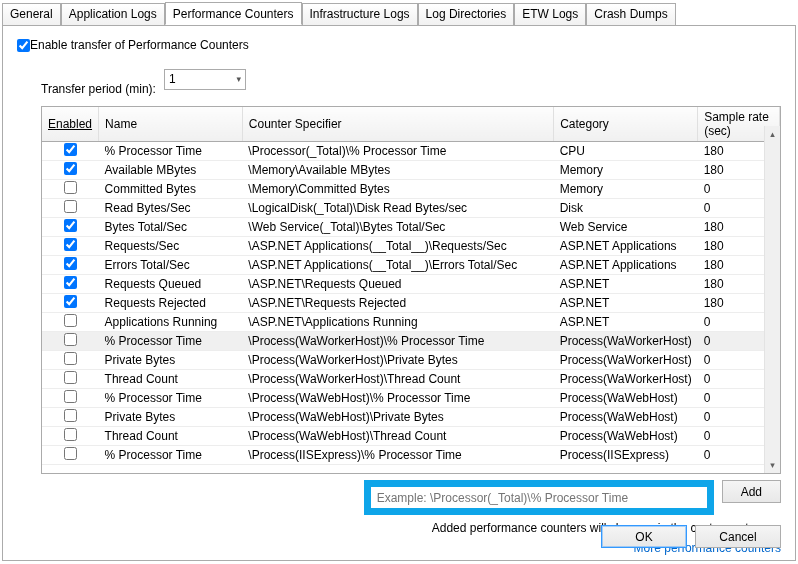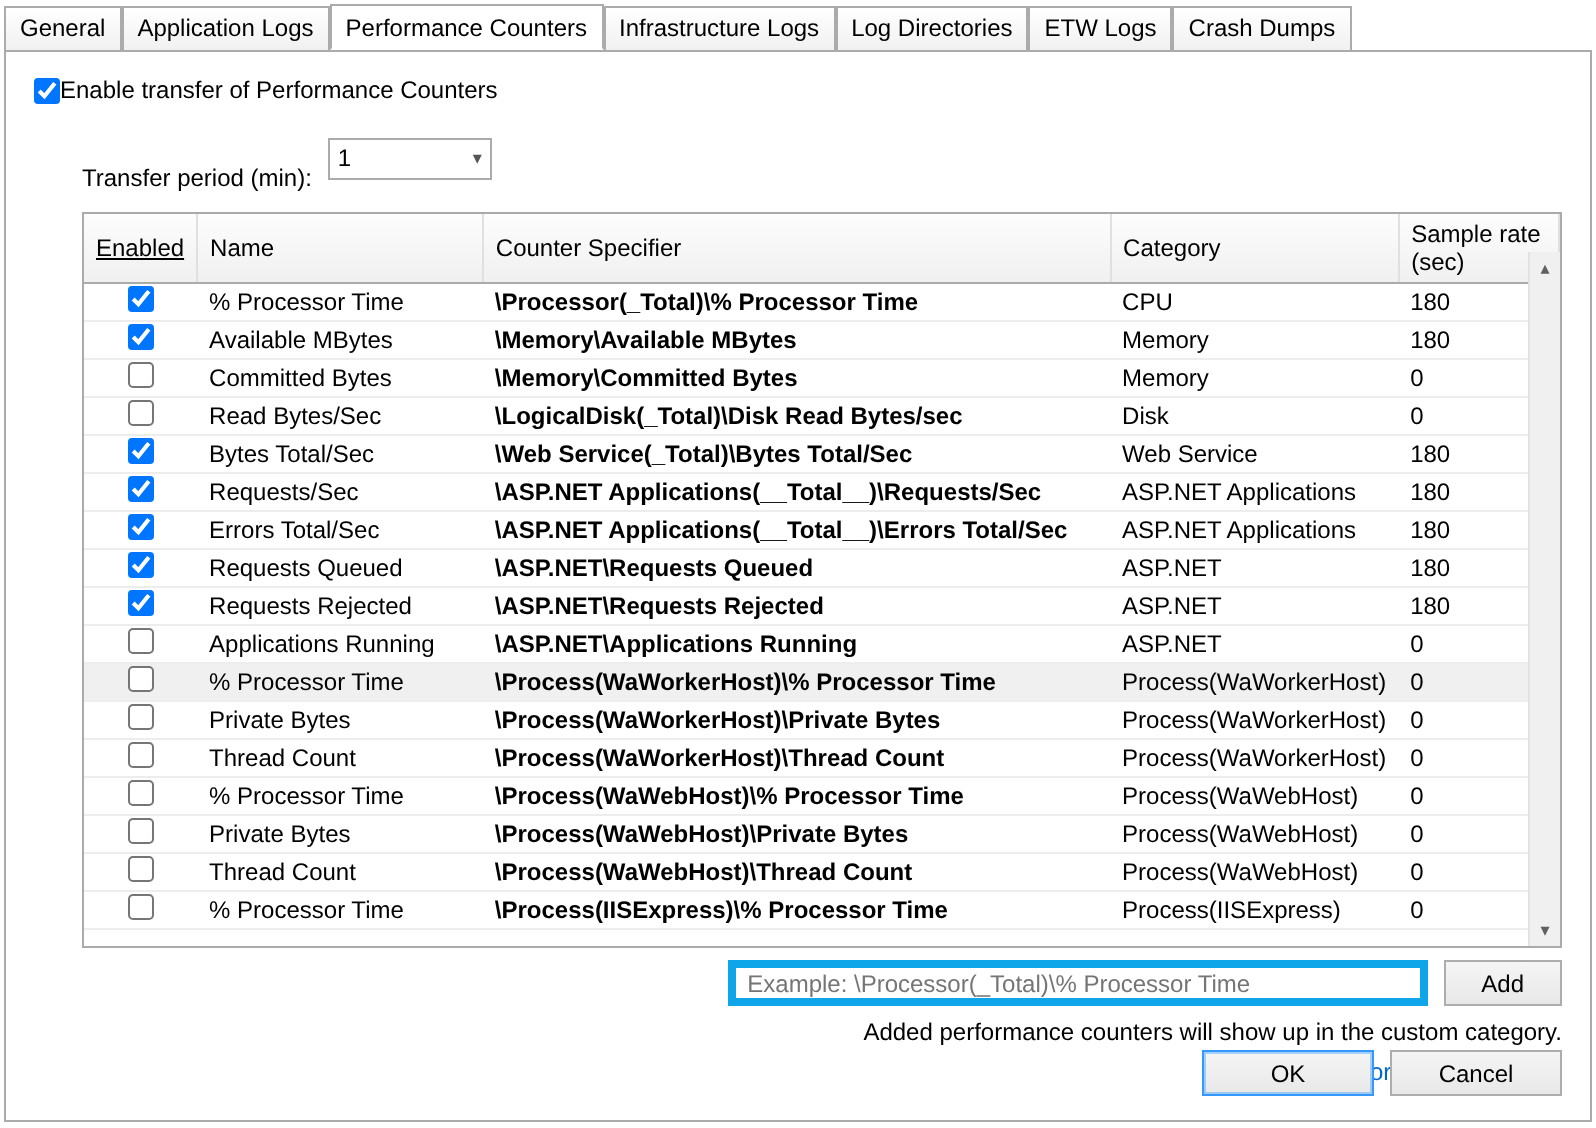--- a/index.html
+++ b/index.html
@@ -14,30 +14,30 @@
 .transfer-row .lbl { margin-right: 8px; margin-top: 20px; }
 .combo { display: inline-flex; align-items: center; justify-content: space-between; width: 82px; height: 21px; border: 1px solid #ababab; padding: 0 4px; background: #fff; cursor: pointer; }
 .combo .arrow { font-size: 9px; color: #555; }
 .grid-wrap { border: 1px solid #ababab; height: 368px; margin-left: 24px; position: relative; }
 .grid { width: 100%; border-collapse: collapse; }
 .grid th { text-align: left; font-weight: normal; background: linear-gradient(#fdfdfd,#f0f0f0); border-right: 1px solid #e0e0e0; border-bottom: 1px solid #ababab; padding: 3px 6px; }
 .grid td { border-bottom: 1px solid #ededed; padding: 0 6px; height: 19px; overflow: hidden; white-space: nowrap; text-overflow: ellipsis; }
 .grid tbody tr.sel td { background: #f0f0f0; }
 .c-en { width: 50px; text-align: center; text-decoration: underline; }
 .c-name { width: 148px; margin-left: 17px; }
-.c-spec { width: 318px; font-weight: bold; }
+.c-spec { width: 318px; }
 .c-cat { width: 128px; }
 .c-rate { width: 88px; }
 .scroll-stub { position: absolute; top: 19px; right: 0; width: 16px; bottom: 0; background: #f0f0f0; border-left: 1px solid #e3e3e3; }
 .scroll-stub .up, .scroll-stub .down { position: absolute; left: 0; right: 0; height: 16px; display: flex; align-items: center; justify-content: center; color: #606060; font-size: 9px; }
 .scroll-stub .up { top: 0; }
 .scroll-stub .down { bottom: 0; }
 .under-grid { margin: 6px 0 0 24px; }
 .add-row { display: flex; justify-content: flex-end; margin-bottom: 6px; }
-.add-input { width: 350px; height: 23px; border: 4px solid #0ea5e9; padding: 0 6px; margin-right: 8px; color: #888; }
+.add-input { width: 350px; height: 35px; border: 7px solid #0ea5e9; padding: 0 6px; margin-right: 8px; color: #888; }
 .btn { height: 23px; border: 1px solid #adadad; background: linear-gradient(#f5f5f5,#e8e8e8); padding: 0 18px; cursor: pointer; }
 .btn.def { border: 1px solid #3399ff; box-shadow: inset 0 0 0 1px rgba(51,153,255,.4); }
 .hint { text-align: right; }
 .link { text-align: right; color: #0066cc; cursor: pointer; margin-top: 6px; }
 .footer { position: absolute; right: 14px; bottom: 12px; display: flex; gap: 8px; }
 .footer .btn { width: 86px; }
 input[type=checkbox]{ margin:0; width:13px; height:13px; }
 </style>
 </head>
 <body>

